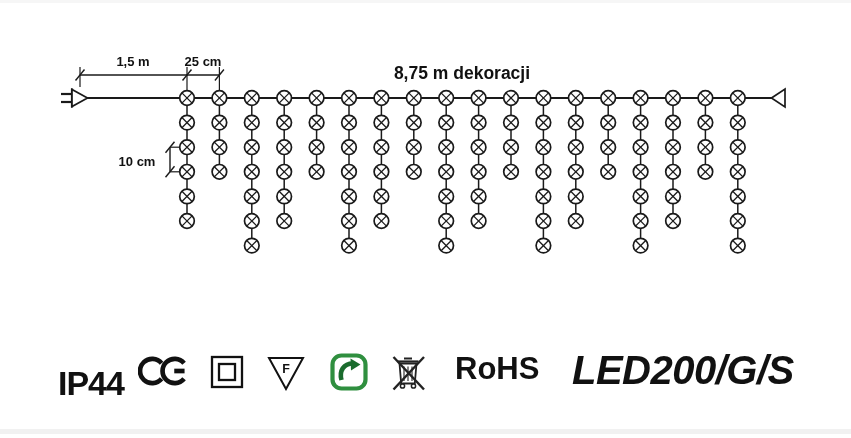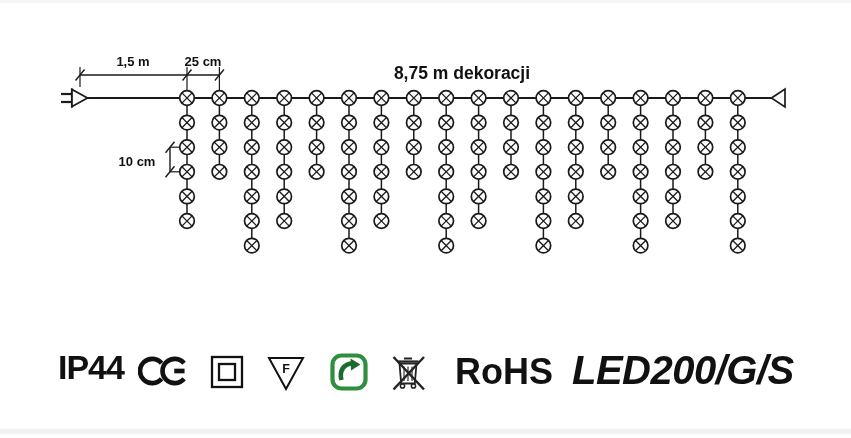--- a/index.html
+++ b/index.html
@@ -8,28 +8,28 @@
     font-family:"Liberation Sans",sans-serif;color:#111;
   }
   .stage{position:absolute;inset:0}
   .edge{position:absolute;left:0;width:100%;pointer-events:none}
   .edge.top{top:0;height:3px;background:#efefef;opacity:.55}
   .edge.bottom{top:429px;height:5px;background:#e7e7e7;opacity:.6}
   #wiring{position:absolute;left:0;top:0}
   #wiring text{fill:#111;font-family:"Liberation Sans",sans-serif;font-weight:bold}
   .cert{position:absolute;white-space:nowrap}
   .cert.txt{font-weight:bold}
-  #ip44{left:58px;top:348px;font-size:34px;letter-spacing:-1px}
+  #ip44{left:58px;top:364px;font-size:34px;letter-spacing:-1px}
   #ce-mark{left:138px;top:356px}
   #class2{left:210px;top:355px}
   #ftri{left:267px;top:356px}
   #ftri text{font-family:"Liberation Sans",sans-serif;font-weight:bold;fill:#111}
   #green{left:330px;top:353px}
   #weee{left:390px;top:350px}
-  #rohs{left:455px;top:351px;font-size:36px}
+  #rohs{left:455px;top:351px;font-size:31px}
   #model{left:572px;top:348px;font-size:40px;font-style:italic;letter-spacing:-.5px}
 </style>
 </head>
 <body>
 
 <div class="stage">
   <div class="edge top"></div>
   <div class="edge bottom"></div>
 
   <svg id="wiring" width="851" height="300" viewBox="0 0 851 300">

